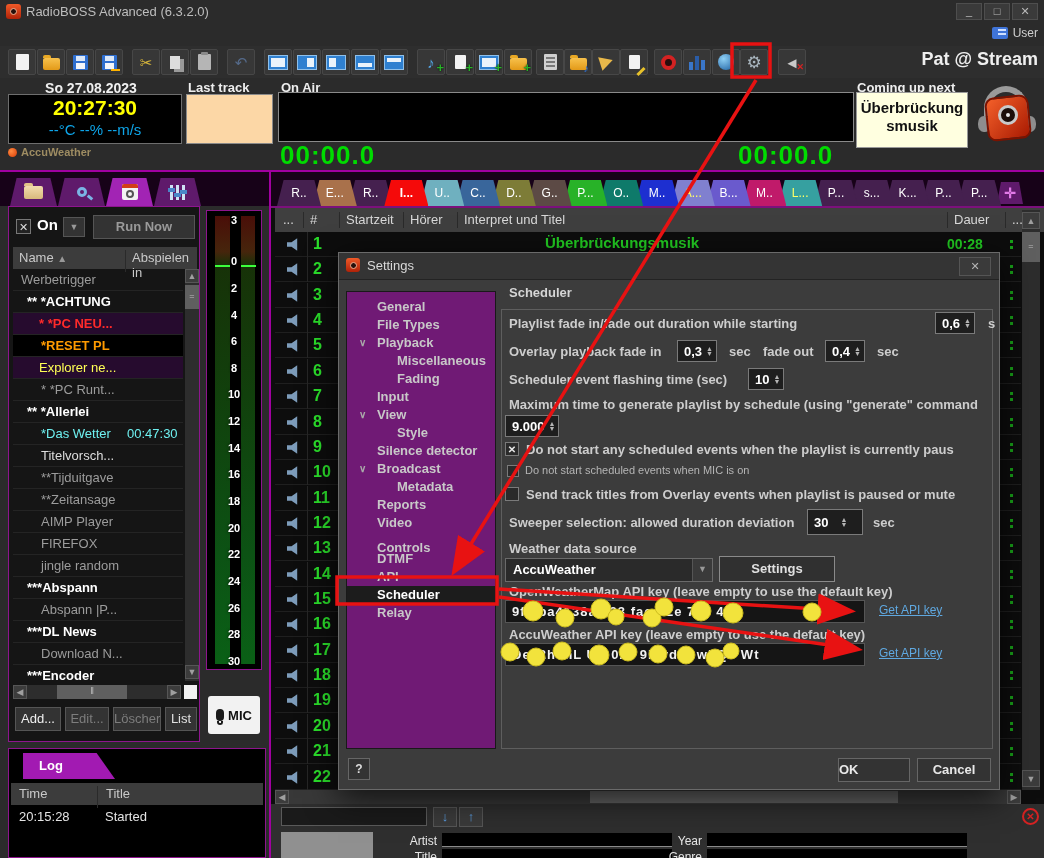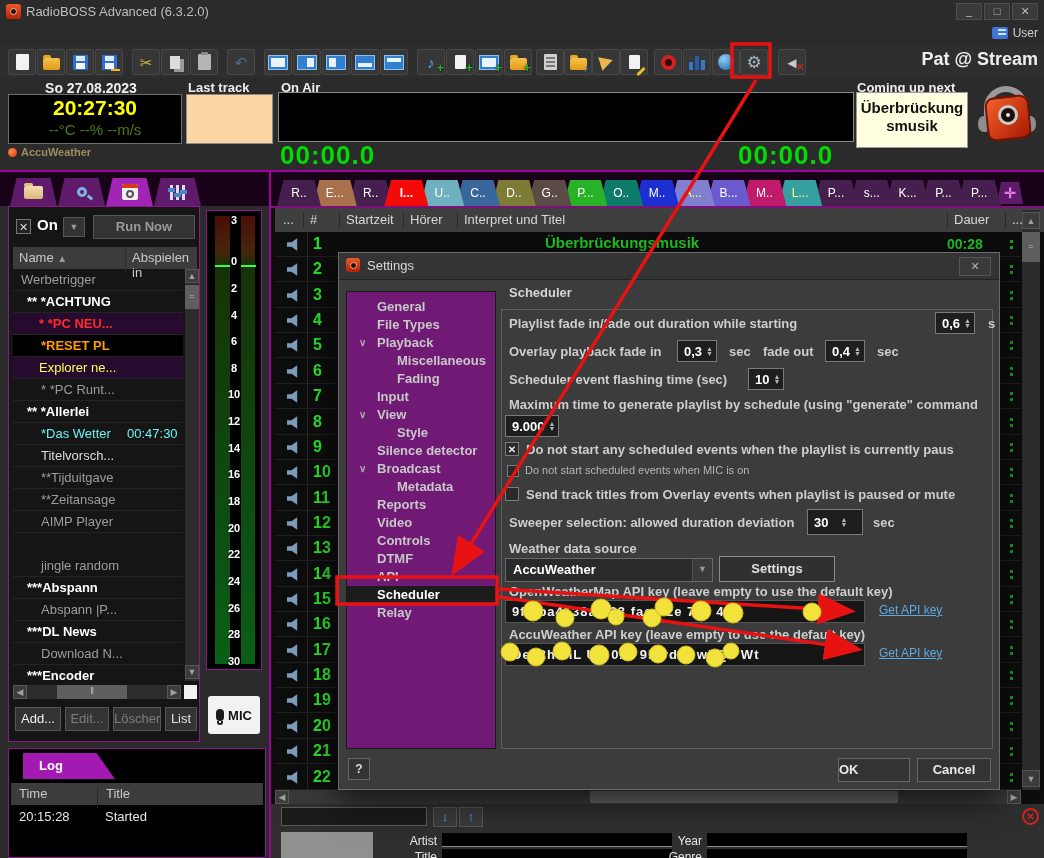--- a/index.html
+++ b/index.html
@@ -53,21 +53,21 @@
   .s-bars u:nth-child(1){height:8px;}.s-bars u:nth-child(2){height:14px;background:#2a5ca6;}.s-bars u:nth-child(3){height:10px;}
   .s-globe{width:16px;height:16px;border-radius:50%;background:radial-gradient(circle at 35% 30%,#8fd0f5,#1b5ea0);display:block;}
   .mx{position:absolute;right:-1px;bottom:0;color:#d42222;font-size:9px;font-style:normal;font-weight:bold;}
   #station-label{right:6px;top:49px;font-size:18px;font-weight:bold;color:#efefef;}
 
   
   #infostrip{left:0;top:78px;width:1044px;height:92px;background:#2b2b2b;}
   #date-text{left:10px;top:2px;width:162px;text-align:center;font-size:14px;font-weight:bold;color:#f0f0f0;}
   #clock-box{left:8px;top:16px;width:172px;height:48px;background:#000;border:1px solid #6e6e6e;text-align:center;}
   #clock-time{font-size:21px;font-weight:bold;color:#ffff00;line-height:25px;}
-  #clock-weather{font-size:15px;color:#4d7c0f;line-height:20px;}
+  #clock-weather{font-size:15px;color:#0ea5e9;line-height:20px;}
   #accuweather{left:8px;top:68px;display:flex;align-items:center;gap:4px;}
   #accu-dot{width:9px;height:9px;border-radius:50%;background:radial-gradient(circle at 35% 35%,#ff8a40,#d83c08);}
   #accu-text{font-size:11px;font-weight:bold;color:#9e8c62;}
   #lasttrack-label{left:188px;top:2px;font-size:13px;font-weight:bold;color:#eee;}
   #lasttrack-box{left:186px;top:16px;width:85px;height:48px;background:#fcd7a6;border:1px solid #8a8a8a;}
   #onair-label{left:281px;top:2px;font-size:13px;font-weight:bold;color:#eee;}
   #onair-box{left:278px;top:14px;width:574px;height:48px;background:#000;border:1px solid #8a8a8a;}
   .timer{top:62px;font-size:26px;font-weight:bold;color:#00dc00;letter-spacing:1px;}
   #comingup-label{left:857px;top:2px;font-size:13px;font-weight:bold;color:#eee;}
   #comingup-box{left:856px;top:14px;width:112px;height:56px;background:#ffffe0;border:1px solid #999;
@@ -465,20 +465,23 @@
         </div>
         <div class="srow s-normal" style="top: 176px;">
           <span class="nm" style="left: 28px;">Titelvorsch...</span>
         </div>
         <div class="srow s-dim" style="top: 220px;">
           <span class="nm" style="left: 28px;">**Zeitansage</span>
         </div>
         <div class="srow s-dim" style="top: 242px;">
           <span class="nm" style="left: 28px;">AIMP Player</span>
         </div>
+        <div class="srow s-dim" style="top: 264px;">
+          <span class="nm" style="left: 28px;">FIREFOX</span>
+        </div>
         <div class="srow s-dim" style="top: 286px;">
           <span class="nm" style="left: 28px;">jingle random</span>
         </div>
         <div class="srow s-group" style="top: 308px;">
           <span class="nm" style="left: 14px;">***Abspann</span>
         </div>
         <div class="srow s-dim" style="top: 330px;">
           <span class="nm" style="left: 28px;">Abspann |P...</span>
         </div>
         <div class="srow s-group" style="top: 352px;">
@@ -834,21 +837,21 @@
         </div>
         <div class="titem child" style="top: 186px;">
           <span class="lbl">Metadata</span>
         </div>
         <div class="titem" style="top: 204px;">
           <span class="lbl">Reports</span>
         </div>
         <div class="titem" style="top: 222px;">
           <span class="lbl">Video</span>
         </div>
-        <div class="titem" style="top: 240px;">
+        <div class="titem" style="top: 247px;">
           <span class="lbl">Controls</span>
         </div>
         <div class="titem" style="top: 258px;">
           <span class="lbl">DTMF</span>
         </div>
         <div class="titem" style="top: 276px;">
           <span class="lbl">API</span>
         </div>
         <div class="titem sel" style="top: 294px;">
           <span class="lbl">Scheduler</span>

